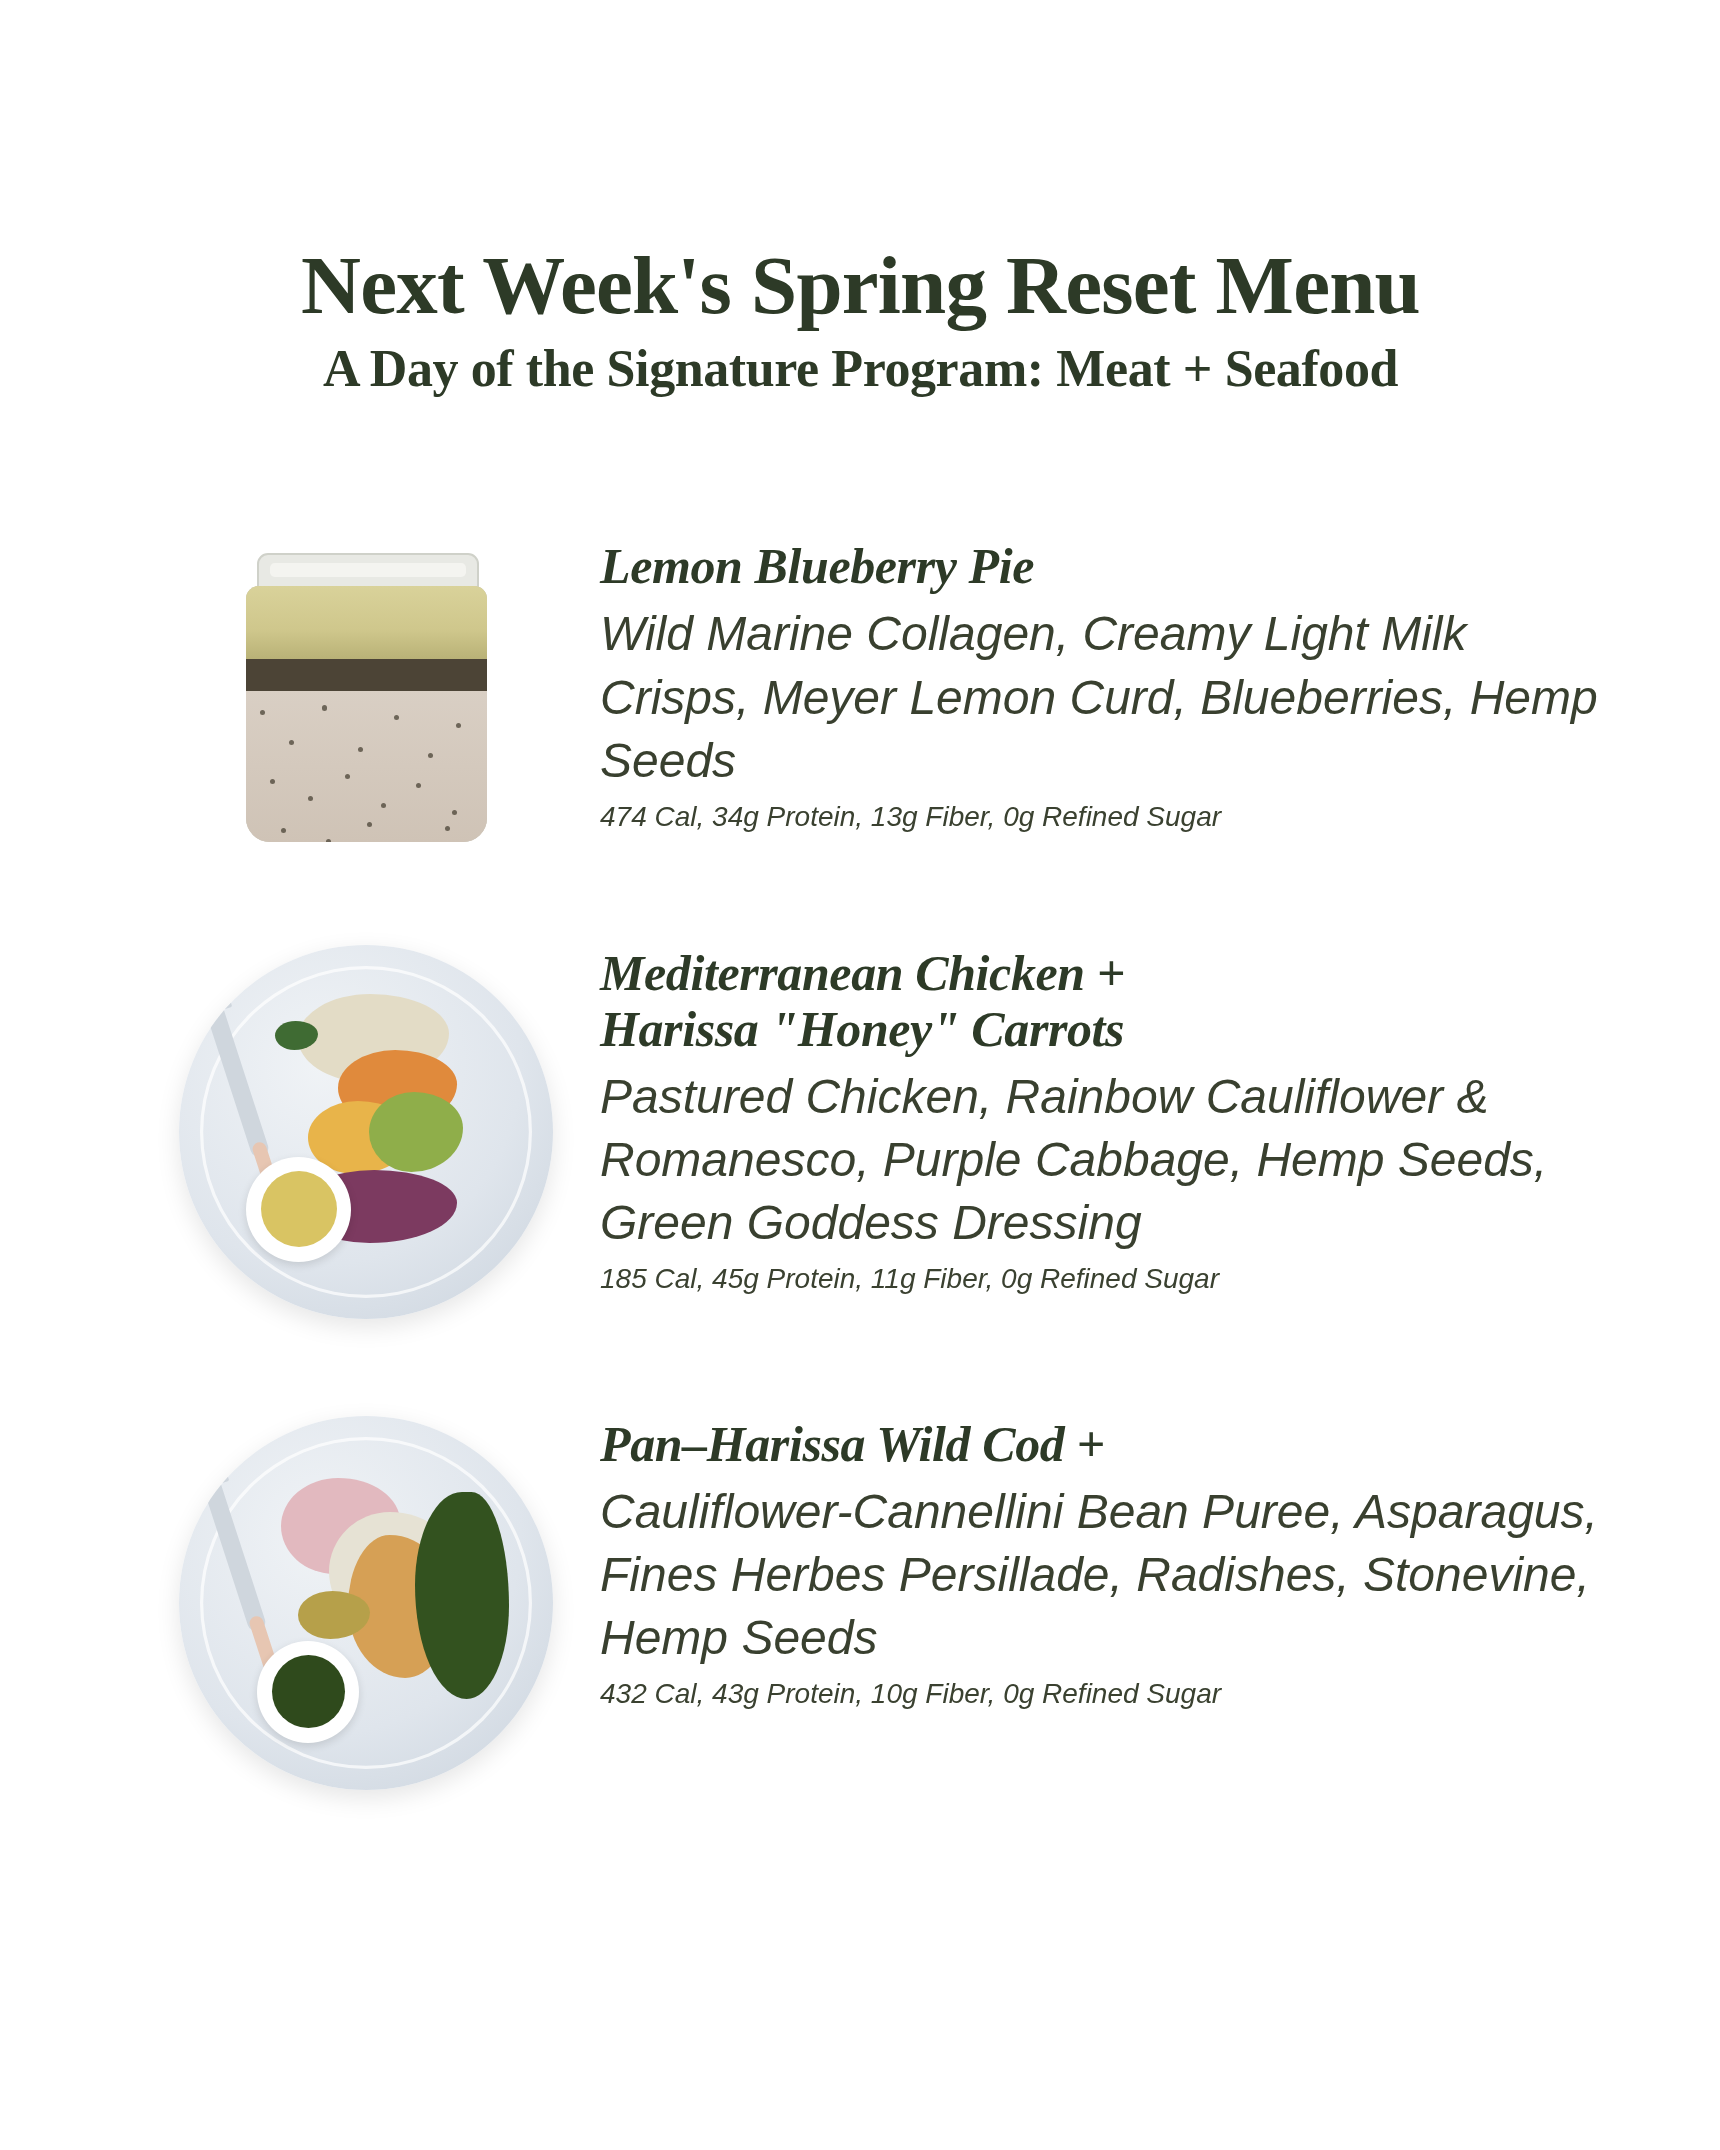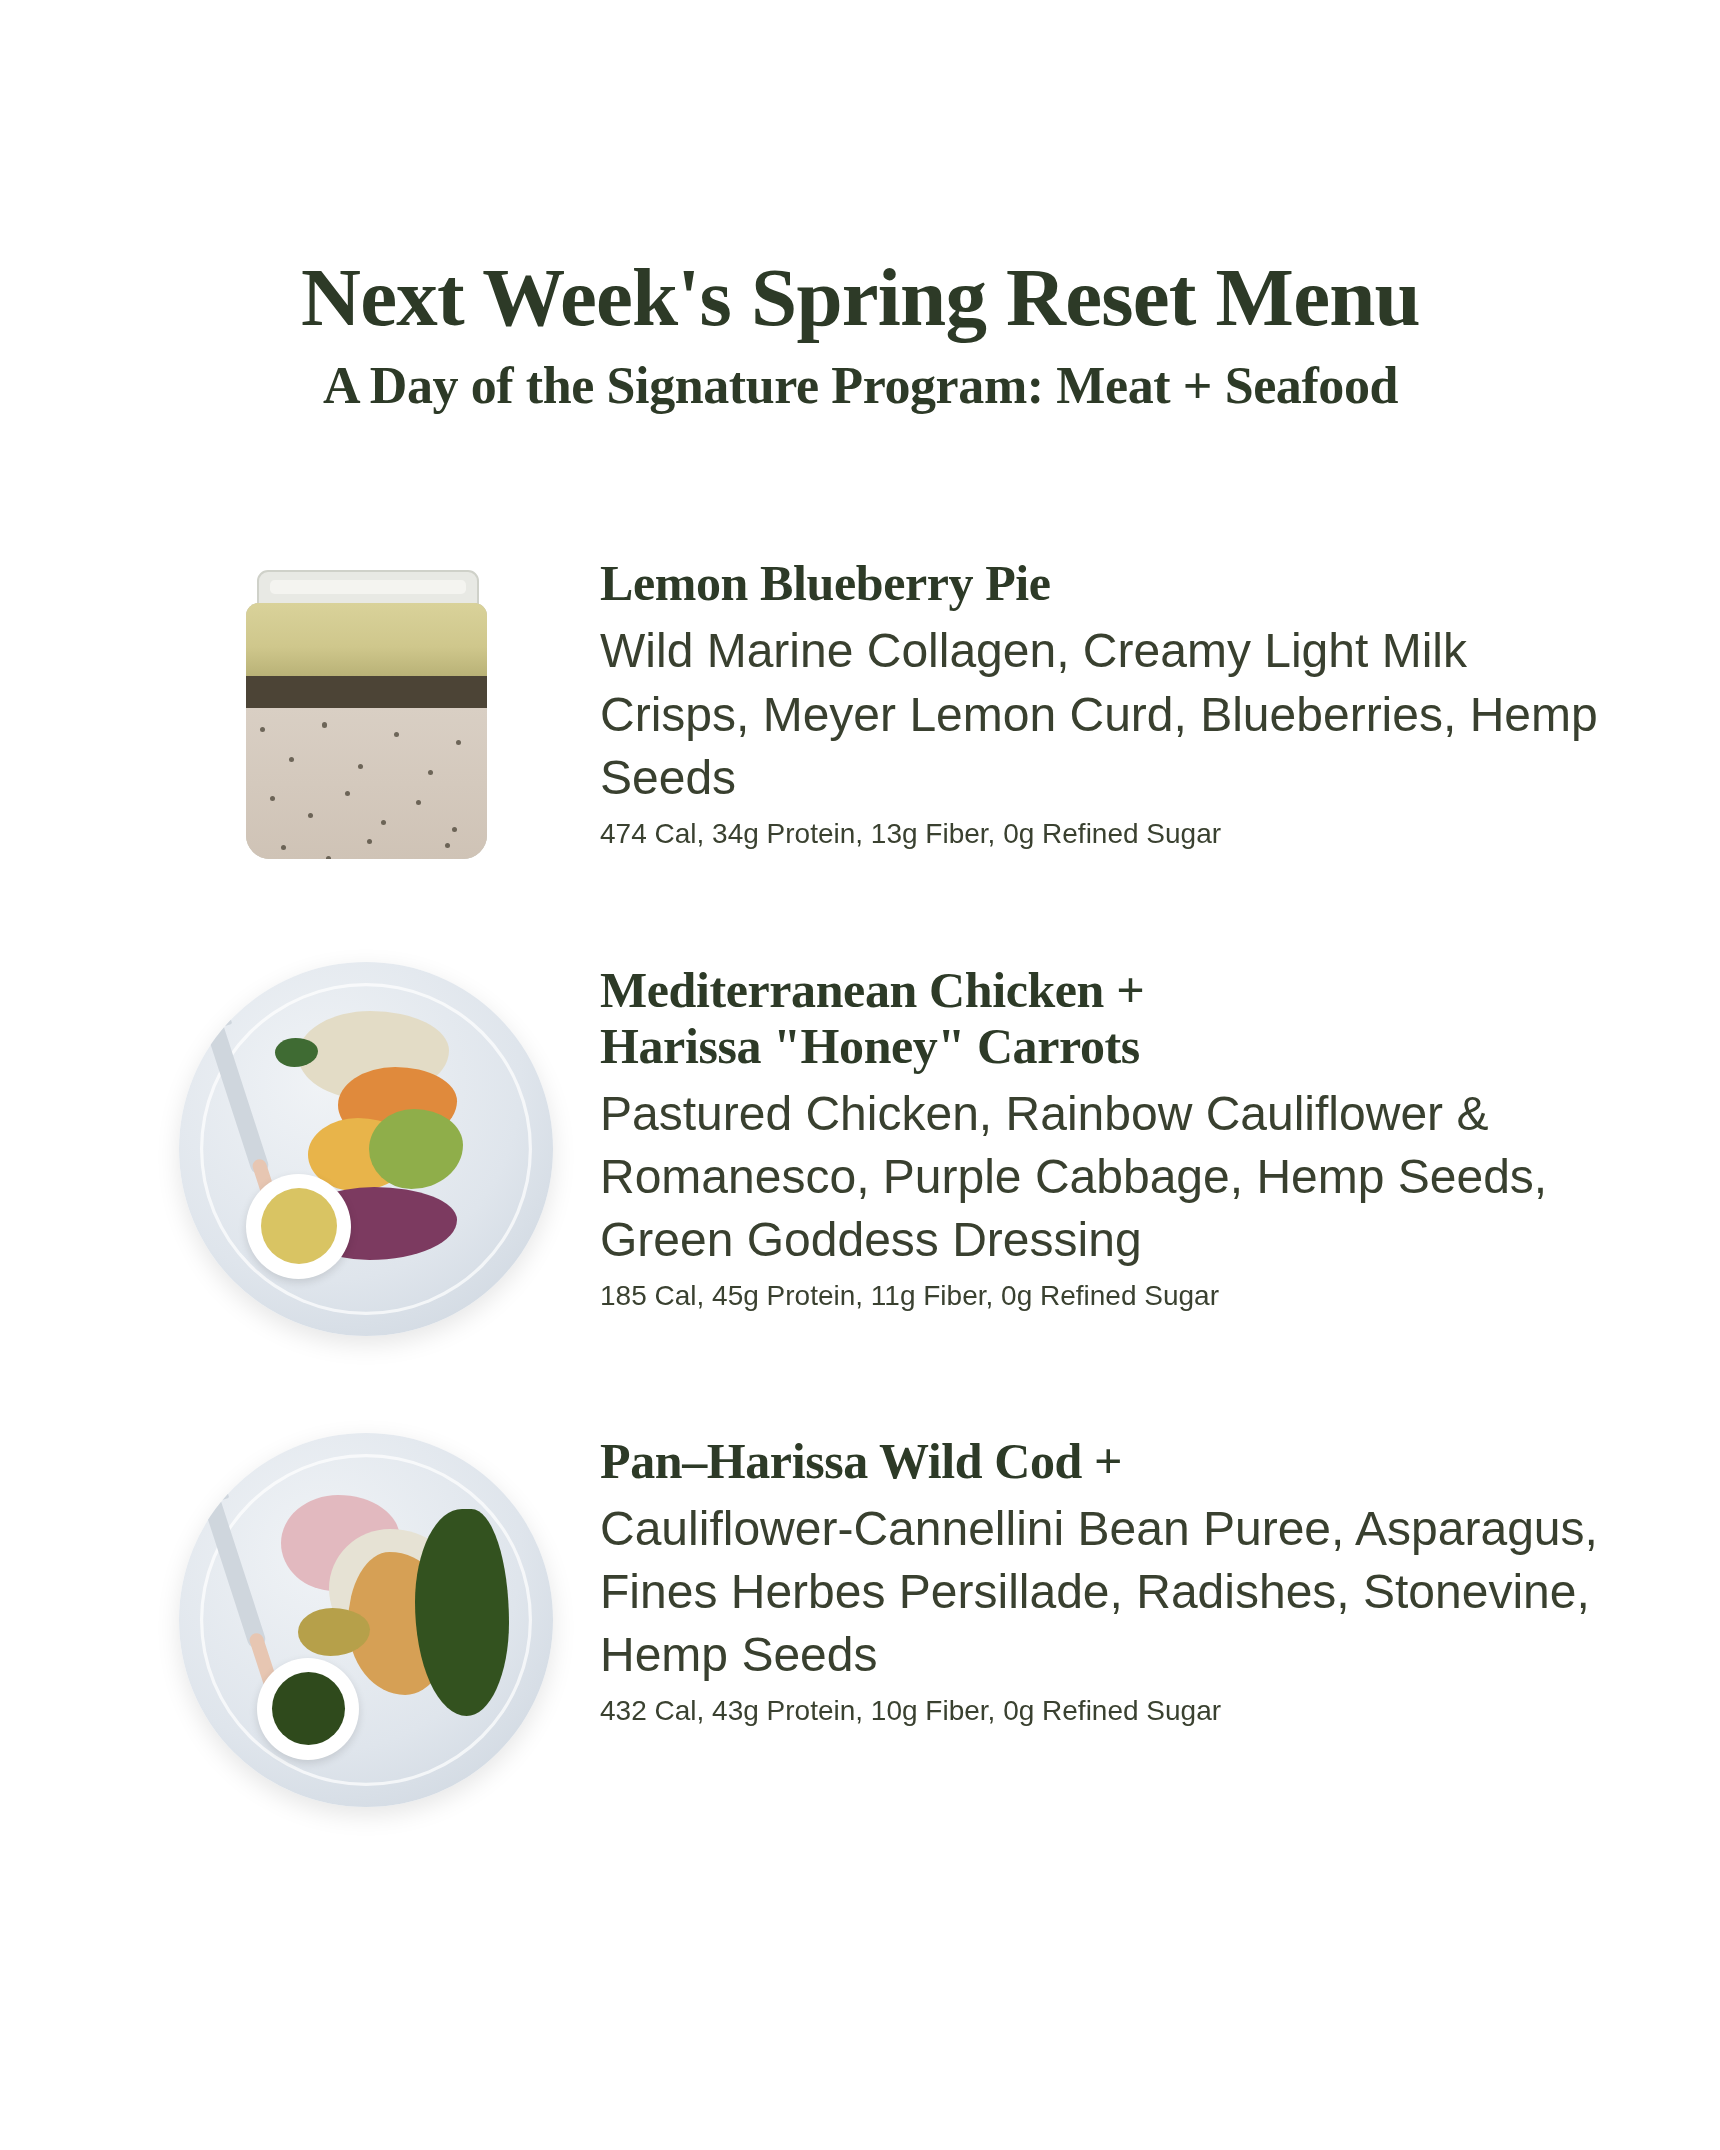--- a/index.html
+++ b/index.html
@@ -29,41 +29,42 @@
     text-align: center;
     padding-top: 239px;
   }
   .title {
     font-family: "Liberation Serif", serif;
     font-weight: 700;
     font-size: 83px;
     line-height: 1.02;
     letter-spacing: -0.8px;
     color: #2d3a27;
-    margin: 16px;
+    margin: 4px;
   }
   .subtitle {
     font-family: "Liberation Serif", serif;
     font-weight: 700;
     font-size: 52px;
     line-height: 1.15;
     letter-spacing: -0.4px;
     color: #2d3a27;
     margin: 11px 0 0 0;
   }
 
   
   .items {
     margin-top: 140px;
   }
   .item {
     display: flex;
     align-items: flex-start;
     margin-bottom: 97px;
     padding-left: 151px;
+    font-style: italic;
   }
   .item .thumb-wrap {
     width: 430px;
     flex: 0 0 430px;
     display: flex;
     justify-content: center;
     align-items: flex-start;
   }
   .item .text {
     flex: 1 1 auto;

